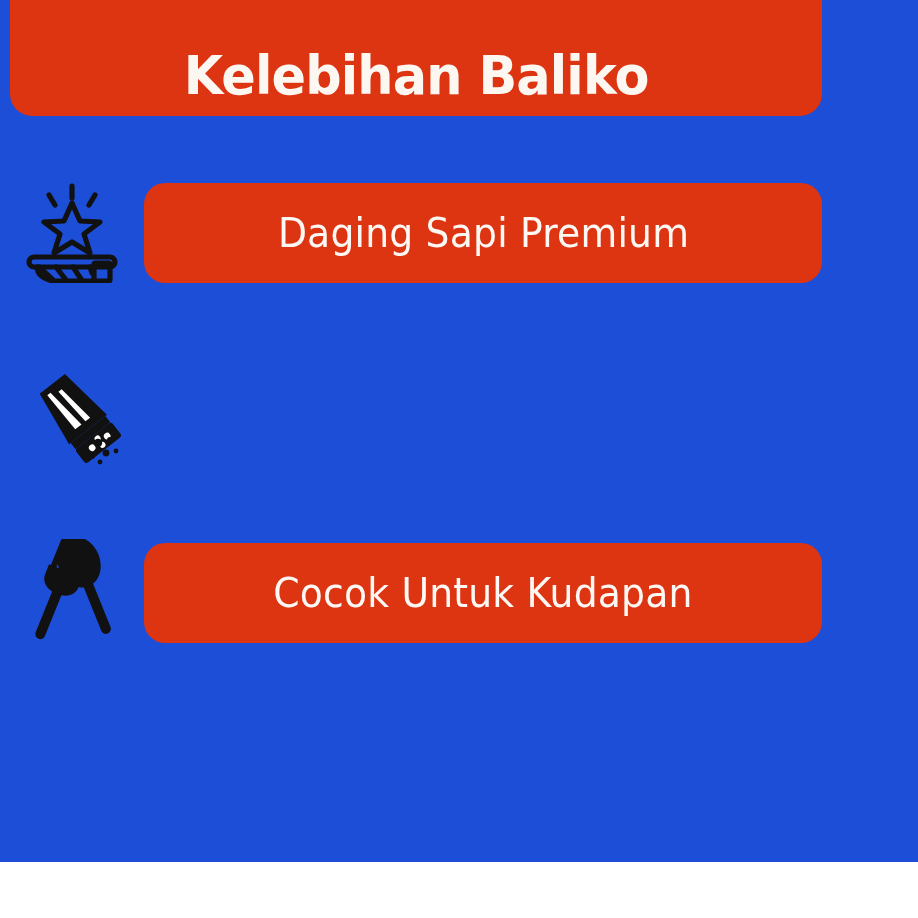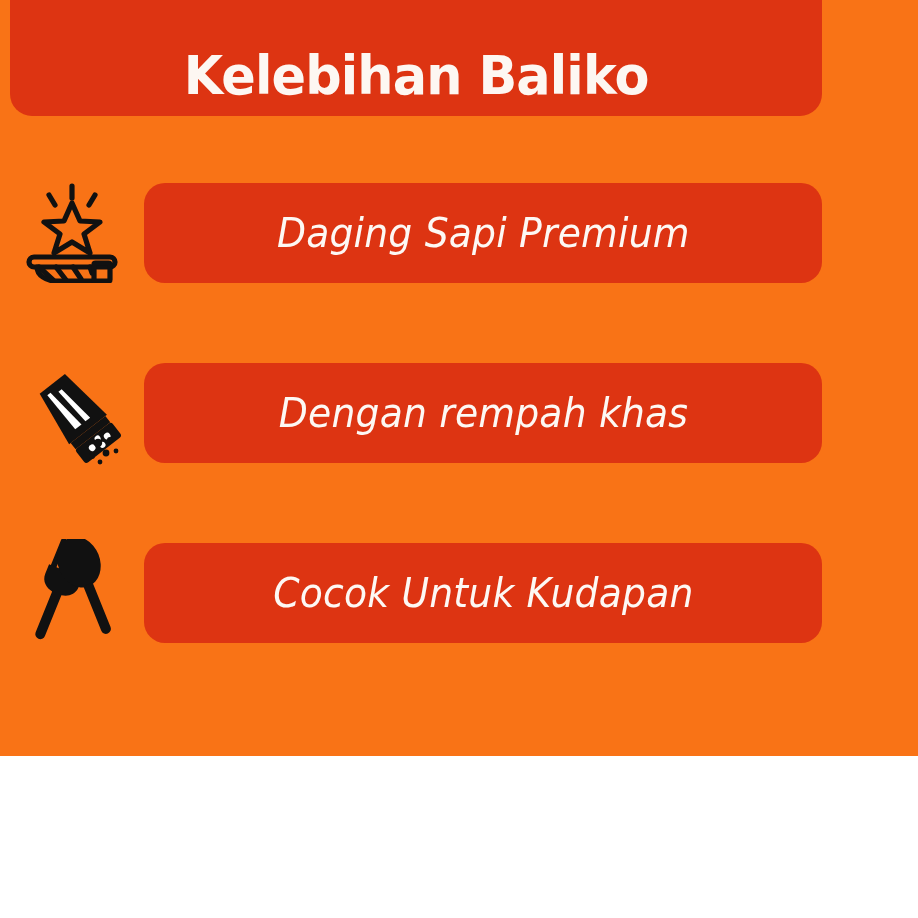--- a/index.html
+++ b/index.html
@@ -12,22 +12,22 @@
     width: 918px;
     height: 918px;
     overflow: hidden;
     font-family: "Liberation Sans", sans-serif;
     position: relative;
   }
 
   #page {
     position: relative;
     width: 918px;
-    height: 756px;
-    background: #f97316;
+    height: 862px;
+    background: #1d4ed8;
   }
 
   
   .header-banner {
     position: absolute;
     left: 10px;
     top: -30px;
     width: 812px;
     height: 146px;
     background: #dd3412;
@@ -81,21 +81,20 @@
   .feature-pill {
     flex: 1;
     height: 100px;
     margin-right: 96px;
     background: #dd3412;
     border-radius: 21px;
     display: flex;
     align-items: center;
     justify-content: center;
     box-sizing: border-box;
-    font-style: italic;
   }
   .feature-label {
     color: #fdf8f4;
     font-family: "DejaVu Sans", sans-serif;
     font-size: 41px;
     font-weight: normal;
     letter-spacing: 0.2px;
     line-height: 1;
     white-space: nowrap;
     transform: scaleX(0.92);
@@ -159,23 +158,20 @@
           </g>
 
           <circle cx="78" cy="82" r="4.2"></circle>
           <circle cx="90" cy="79" r="3.0"></circle>
           <circle cx="86" cy="92" r="3.4"></circle>
           <circle cx="72" cy="95" r="3.0"></circle>
           <circle cx="96" cy="90" r="2.4"></circle>
           <circle cx="80" cy="101" r="2.4"></circle>
         </svg>
       </div>
-      <div class="feature-pill">
-        <span class="feature-label">Dengan rempah khas</span>
-      </div>
     </div>
 
 
     <div class="feature-row">
       <div class="icon-cell">
         <svg width="108" height="108" viewBox="0 0 108 108" fill="#111111">
 
           <g transform="rotate(22 54 54)">
 
             <rect x="24" y="6" width="6" height="36" rx="3"></rect>

